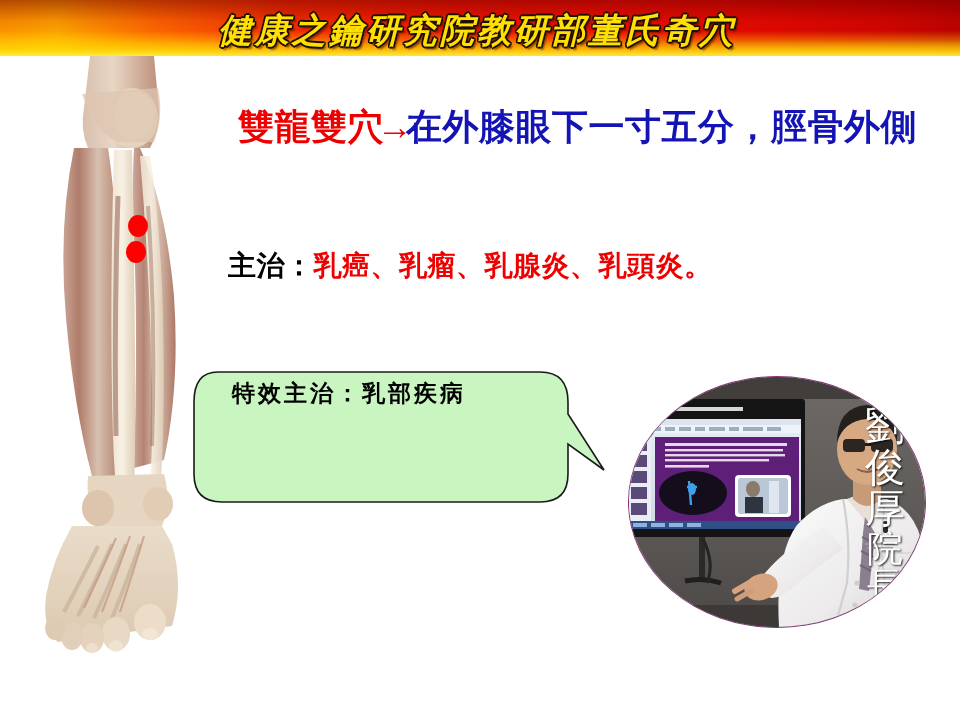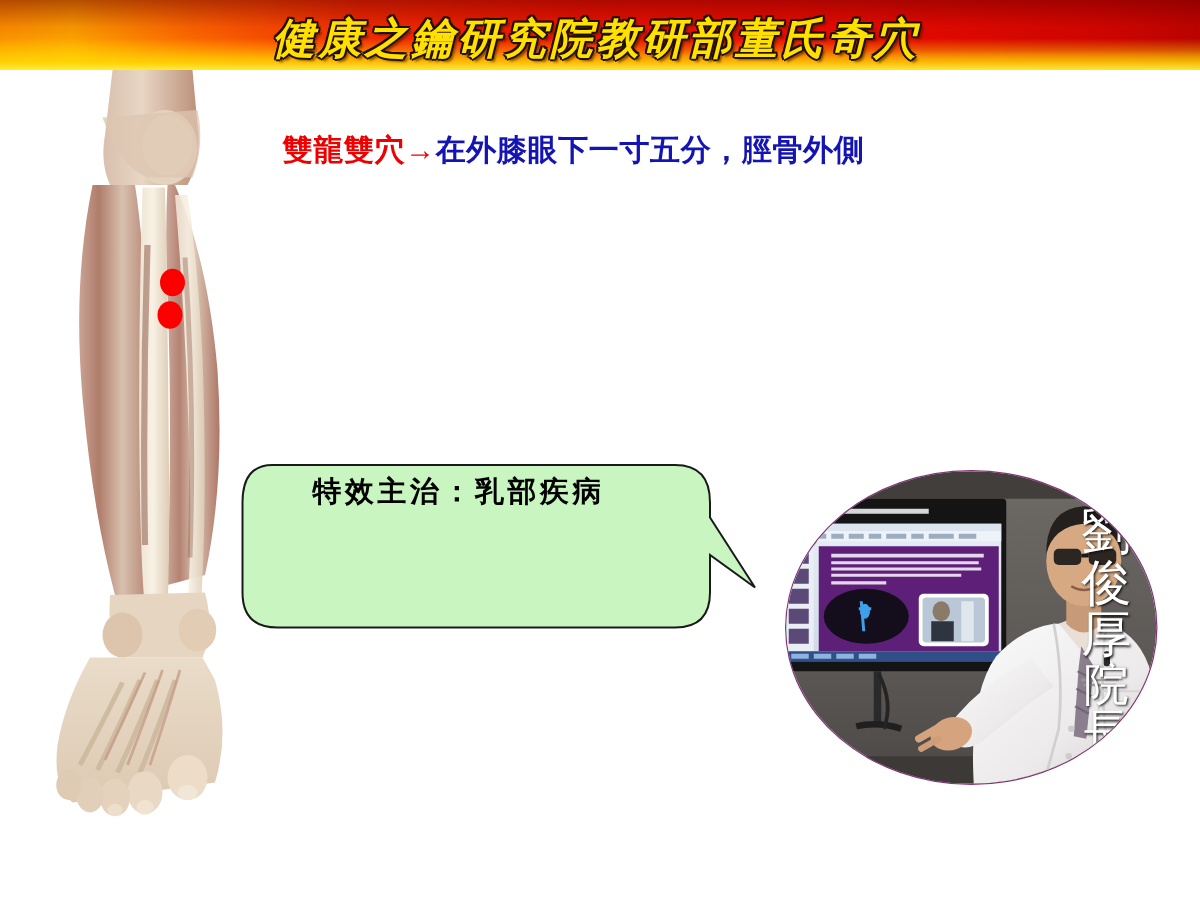--- a/index.html
+++ b/index.html
@@ -97,25 +97,25 @@
     border-radius: 50%;
     background: #fc0000;
     z-index: 3;
   }
   #acupoint-upper { left: 106px; top: 159px; }
   #acupoint-lower { left: 104px; top: 185px; }
 
   
   #locator-text {
     position: absolute;
-    left: 226px;
+    left: 238px;
     top: 104px;
     width: 700px;
-    font-family: Liberation Serif, serif;
-    font-size: 24px;
+    font-family: Liberation Mono, monospace;
+    font-size: 36px;
     font-weight: bold;
     line-height: 1.45;
     letter-spacing: 0.5px;
   }
   .tx-red { color: #ee0000; }
   .tx-blue { color: #1414b4; }
   .tx-black { color: #000000; }
 
   #indication-text {
     position: absolute;
@@ -134,21 +134,21 @@
   #speech-bubble {
     position: absolute;
     left: 188px;
     top: 358px;
     width: 420px;
     height: 152px;
   }
   #bubble-svg { display: block; width: 420px; height: 152px; }
   #bubble-text {
     position: absolute;
-    left: 62px;
+    left: 44px;
     top: 20px;
     width: 320px;
     font-family: "DejaVu Serif", "Liberation Serif", serif;
     font-size: 23px;
     font-weight: bold;
     color: #000000;
     letter-spacing: 3px;
     white-space: nowrap;
   }
 
@@ -264,20 +264,23 @@
     </svg>
 
     <div class="acupoint" id="acupoint-upper"></div>
     <div class="acupoint" id="acupoint-lower"></div>
   </div>
 
   <div id="locator-text">
     <span class="tx-red">雙龍雙穴</span><span class="tx-red">→</span><span class="tx-blue">在外膝眼下一寸五分，脛骨外側</span><br>
   </div>
 
+  <div id="indication-text">
+    <span class="tx-black">主治：</span><span class="tx-red">乳癌、乳瘤、乳腺炎、乳頭炎。</span>
+  </div>
 
   <div id="speech-bubble">
     <svg id="bubble-svg" viewBox="0 0 420 152">
       <path d="M30,14
                Q6,14 6,44
                L6,116
                Q6,144 34,144
                L352,144
                Q380,144 380,116
                L380,86

